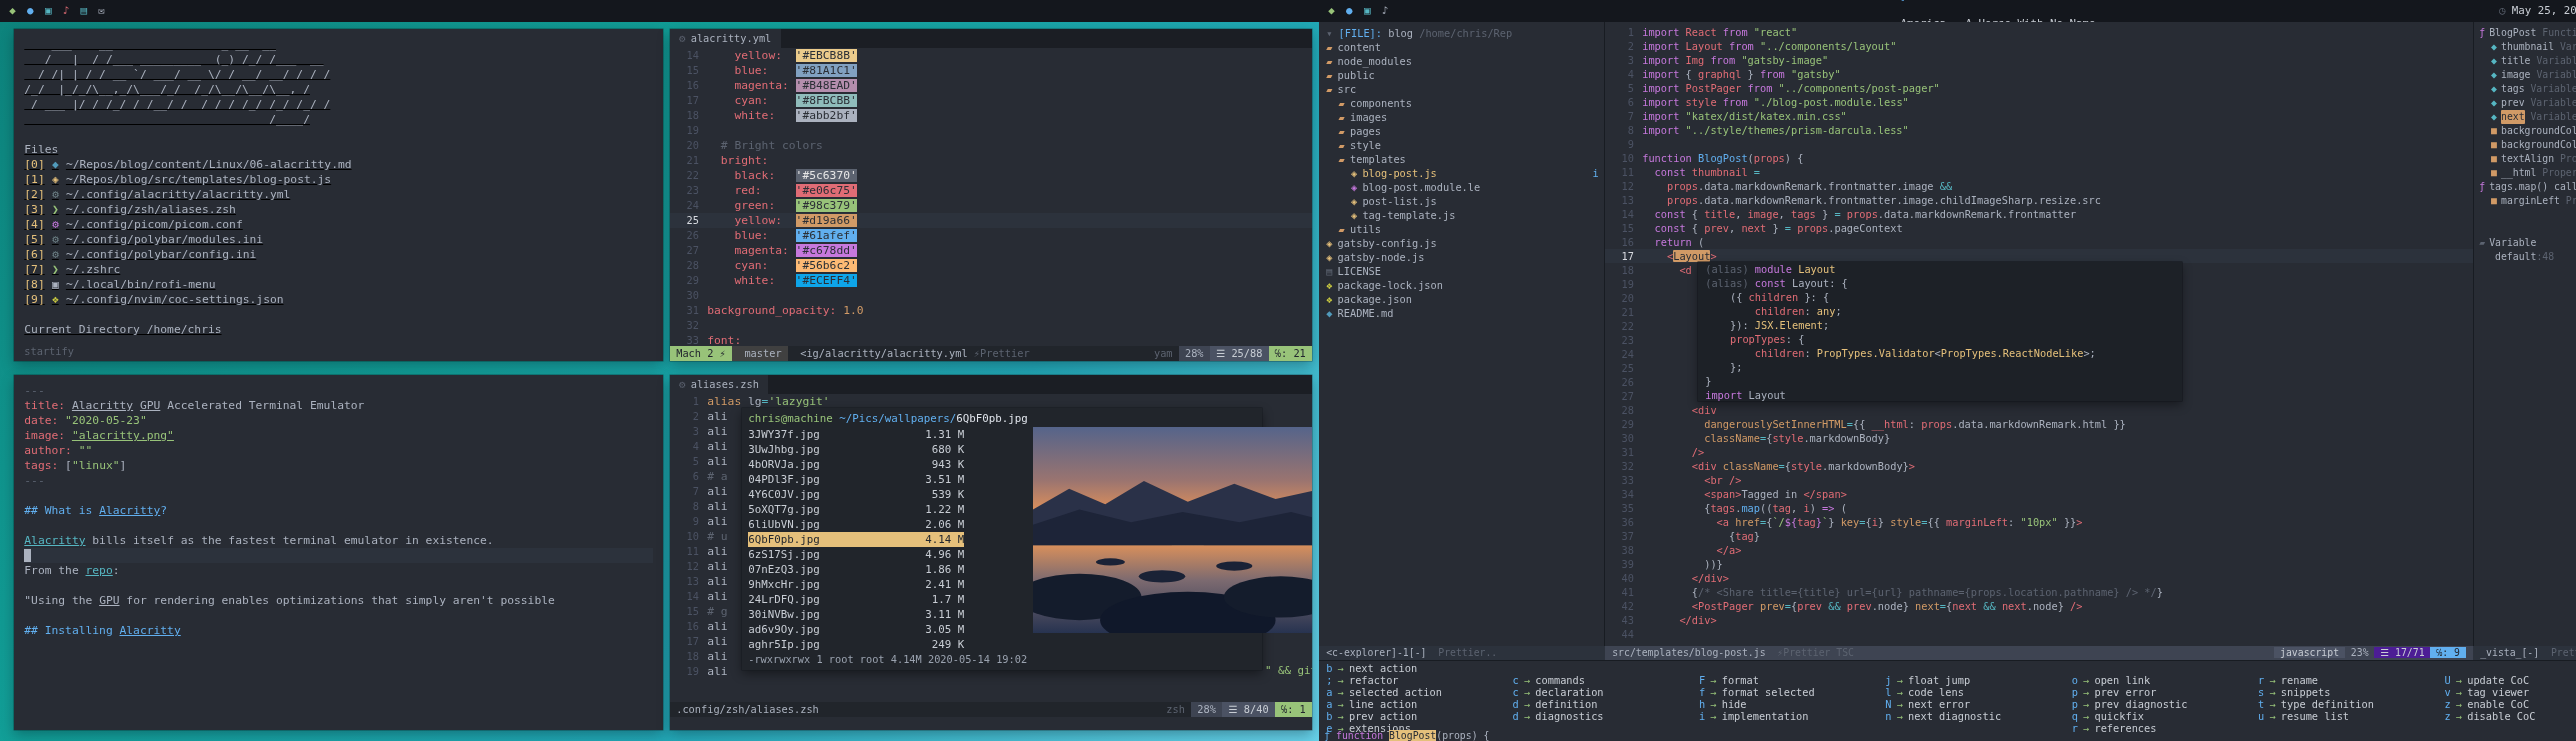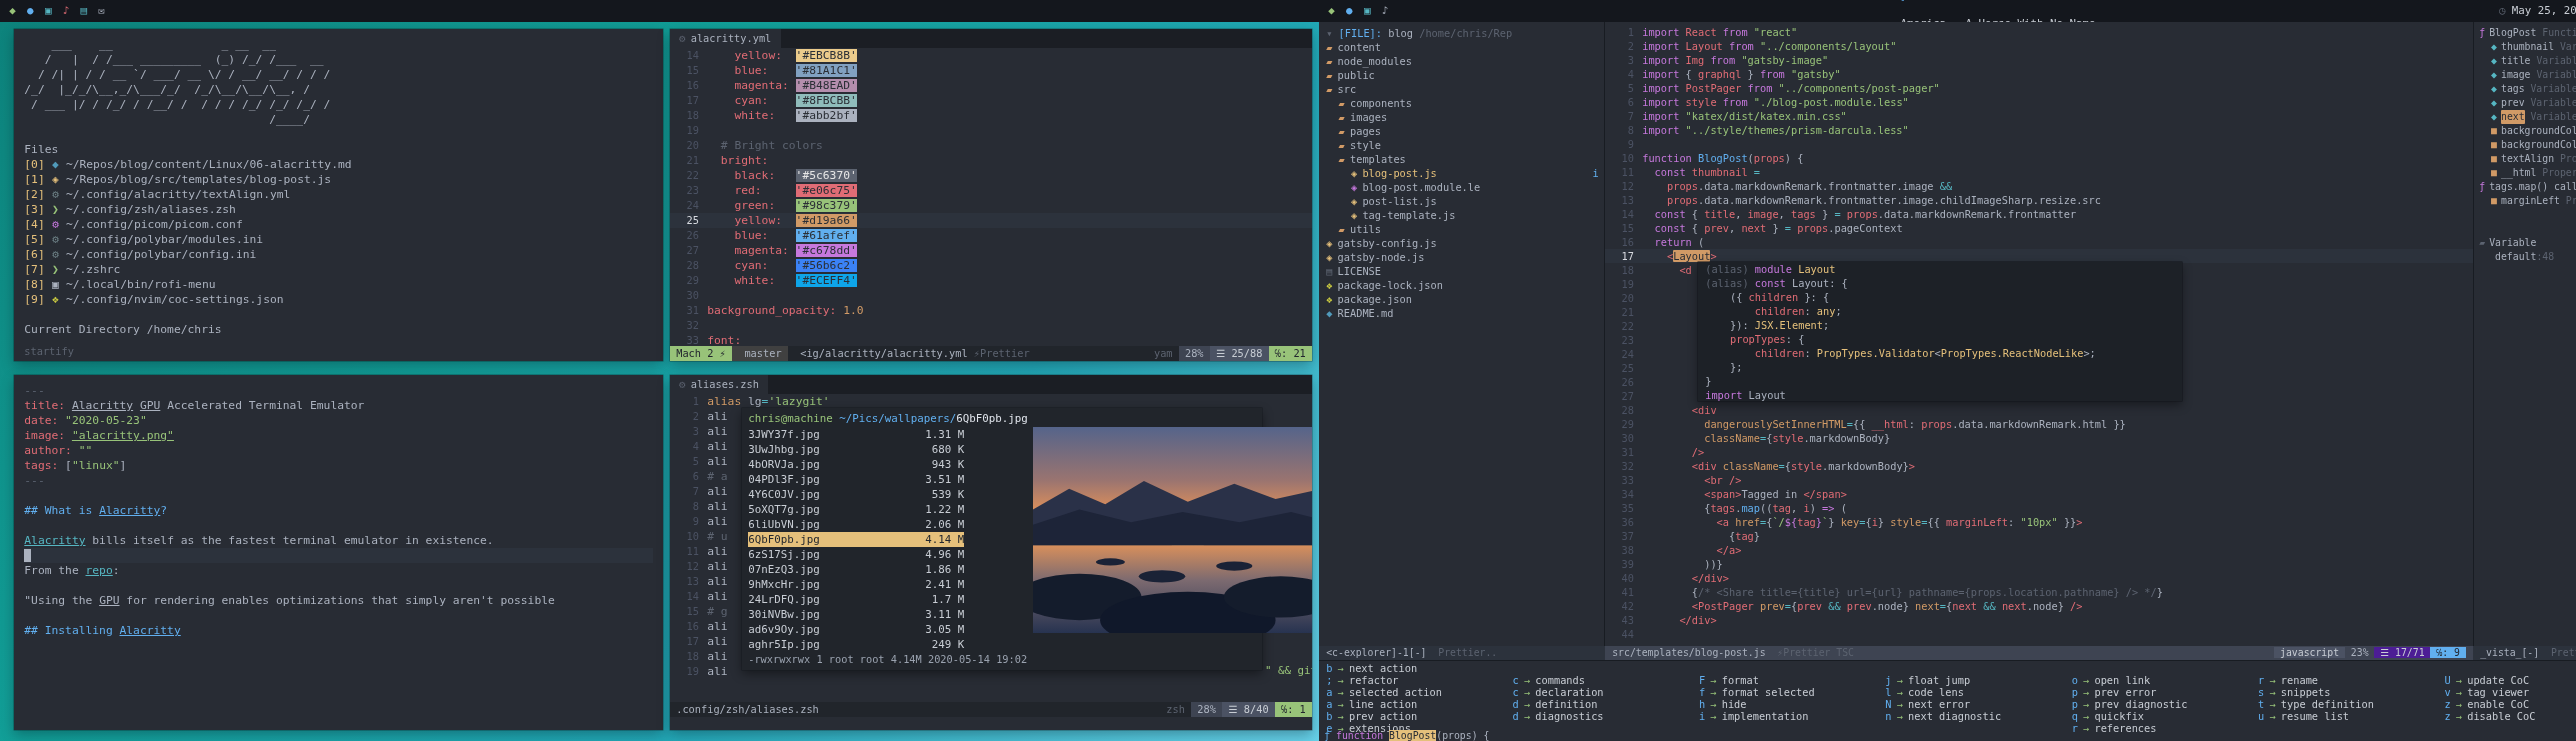--- a/index.html
+++ b/index.html
@@ -97,21 +97,21 @@
         <span style="color: rgb(86, 182, 194);">▣</span>
 
         <span style="color: rgb(224, 108, 117);">♪</span>
 
         <span style="color: rgb(86, 182, 194);">▤</span>
 
         <span>✉</span>
       </div>
   </div>
 
-  <div class="term" id="win-startify" style="left:14px;top:29px;width:649px;height:332px;padding:8.2px 10.3px;box-sizing:border-box;">
+  <div class="term" id="win-startify" style="left:14px;top:29px;width:649px;height:332px;padding:8.2px 10.3px;box-sizing:border-box;text-decoration:underline;">
     <div>
 
     <div class="row">    ___    __                _ __  __</div>
         <div class="row">   /   |  / /___ _________  (_) /_/ /___  __</div>
         <div class="row">  / /| | / / __ `/ ___/ __ \/ / __/ __/ / / /</div>
         <div class="row">/_/  |_/_/\__,_/\___/_/  /_/\__/\__/\__, /</div>
         <div class="row"> / ___ |/ / /_/ / /__/ /  / / / /_/ /_/ /_/ /</div>
         <div class="row">                                    /____/</div>
       </div>
     <div class="row"></div>
@@ -126,21 +126,21 @@
 
         <div class="st-row">
           <span class="st-idx">[1]</span>
           <span class="st-ico" style="color: rgb(229, 192, 123);">◈</span>
           <span class="st-path">~/Repos/blog/src/templates/blog-post.js</span>
         </div>
 
         <div class="st-row">
           <span class="st-idx">[2]</span>
           <span class="st-ico" style="color: rgb(109, 128, 134);">⚙</span>
-          <span class="st-path">~/.config/alacritty/textAlign.yml</span>
+          <span class="st-path">~/.config/alacritty/alacritty.yml</span>
         </div>
 
         <div class="st-row">
           <span class="st-idx">[3]</span>
           <span class="st-ico" style="color: rgb(152, 195, 121);">❯</span>
           <span class="st-path">~/.config/zsh/aliases.zsh</span>
         </div>
 
         <div class="st-row">
           <span class="st-idx">[4]</span>
@@ -257,21 +257,21 @@
           <span><span class="red">    blue:    </span><span style="background: rgb(97, 175, 239); color: rgb(43, 47, 54);">'#61afef'</span></span>
         </div>
 
         <div class="row" style="display:flex;">
           <span class="ln" style="font-size:10.3px;">27</span>
           <span><span class="red">    magenta: </span><span style="background: rgb(198, 120, 221); color: rgb(43, 47, 54);">'#c678dd'</span></span>
         </div>
 
         <div class="row" style="display:flex;">
           <span class="ln" style="font-size:10.3px;">28</span>
-          <span><span class="red">    cyan:    </span><span style="background: #3b82f6; color: rgb(43, 47, 54);">'#56b6c2'</span></span>
+          <span><span class="red">    cyan:    </span><span style="background: #fdba74; color: rgb(43, 47, 54);">'#56b6c2'</span></span>
         </div>
 
         <div class="row" style="display:flex;">
           <span class="ln" style="font-size:10.3px;">29</span>
           <span><span class="red">    white:   </span><span style="background: #0ea5e9; color: rgb(43, 47, 54);">'#ECEFF4'</span></span>
         </div>
 
         <div class="row" style="display:flex;">
           <span class="ln" style="font-size:10.3px;">30</span>
           <span></span>

